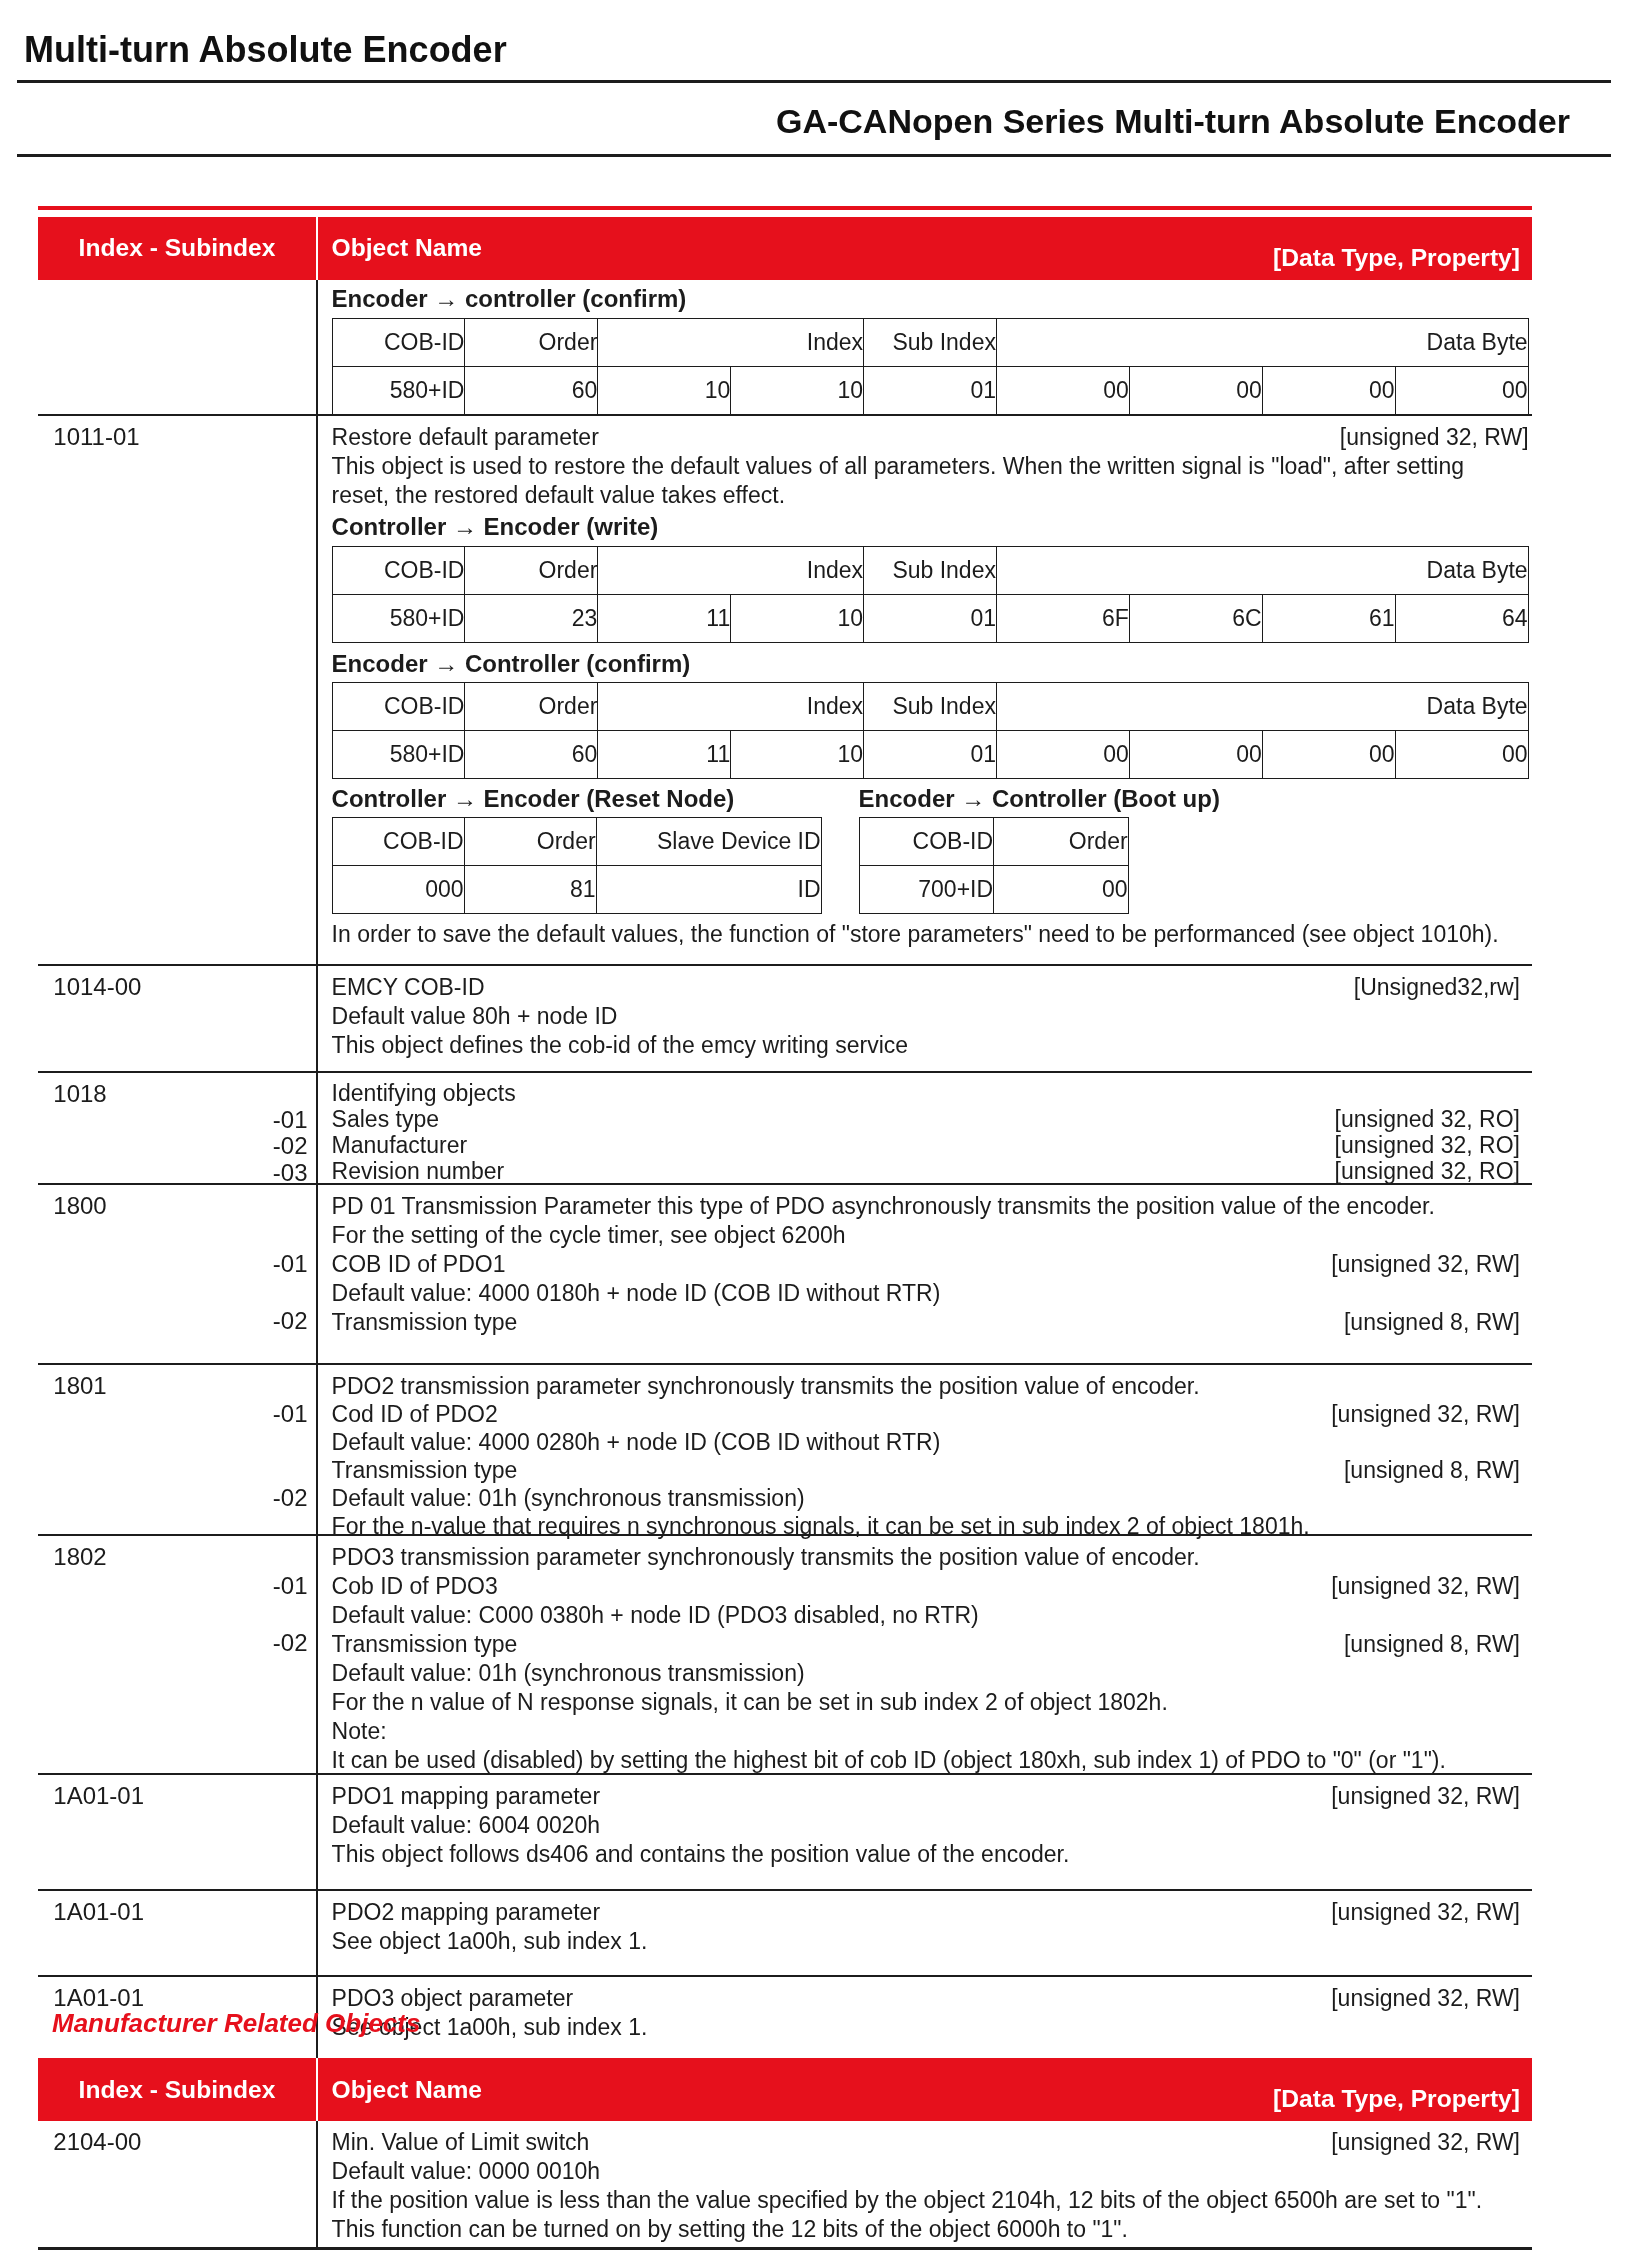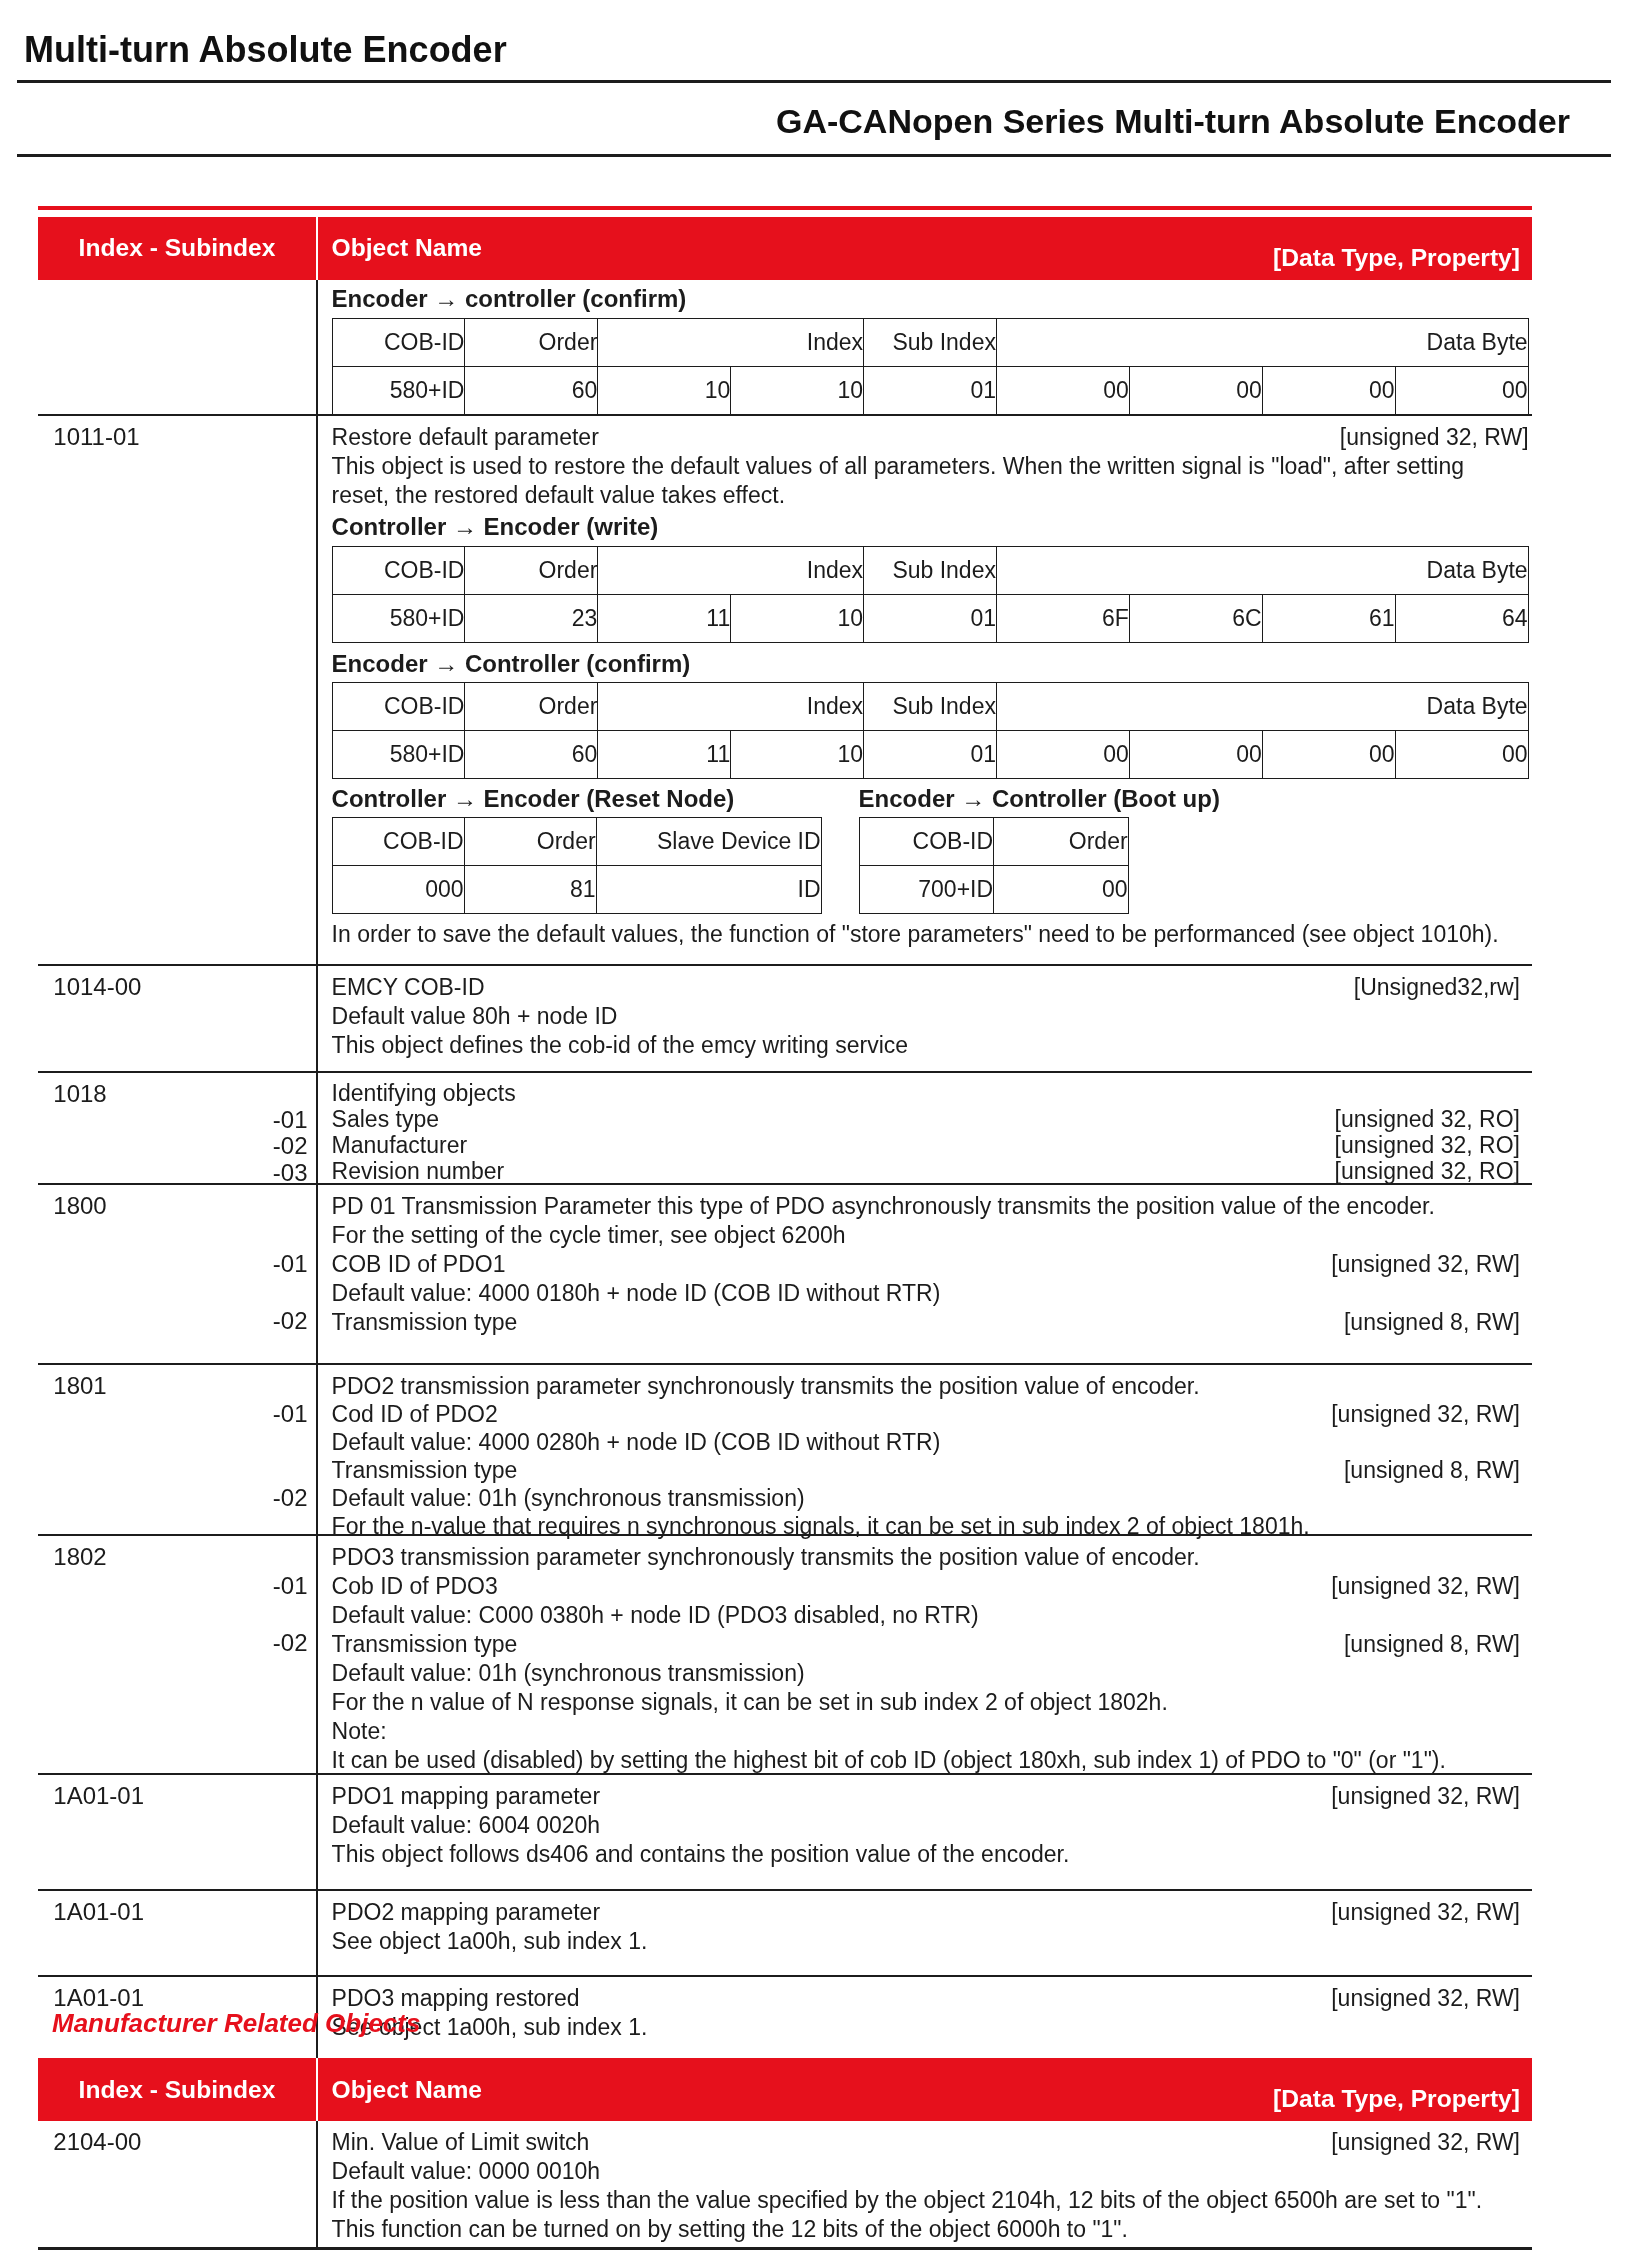--- a/index.html
+++ b/index.html
@@ -355,21 +355,21 @@
           <div class="tline">See object 1a00h, sub index 1.</div>
         </div>
       </div>
 
       <div class="orow" style="height:83px">
         <div class="ocell-idx">
           <span>1A01-01</span>
         </div>
         <div class="ocell-main">
           <div class="tline">
-            <span>PDO3 mapping restored</span>
+            <span>PDO3 object parameter</span>
             <span class="prop">[unsigned 32, RW]</span>
           </div>
           <div class="tline">See object 1a00h, sub index 1.</div>
         </div>
       </div>
 
     </div>
   </div>
 
   <div class="sec2-heading">Manufacturer Related Objects</div>

